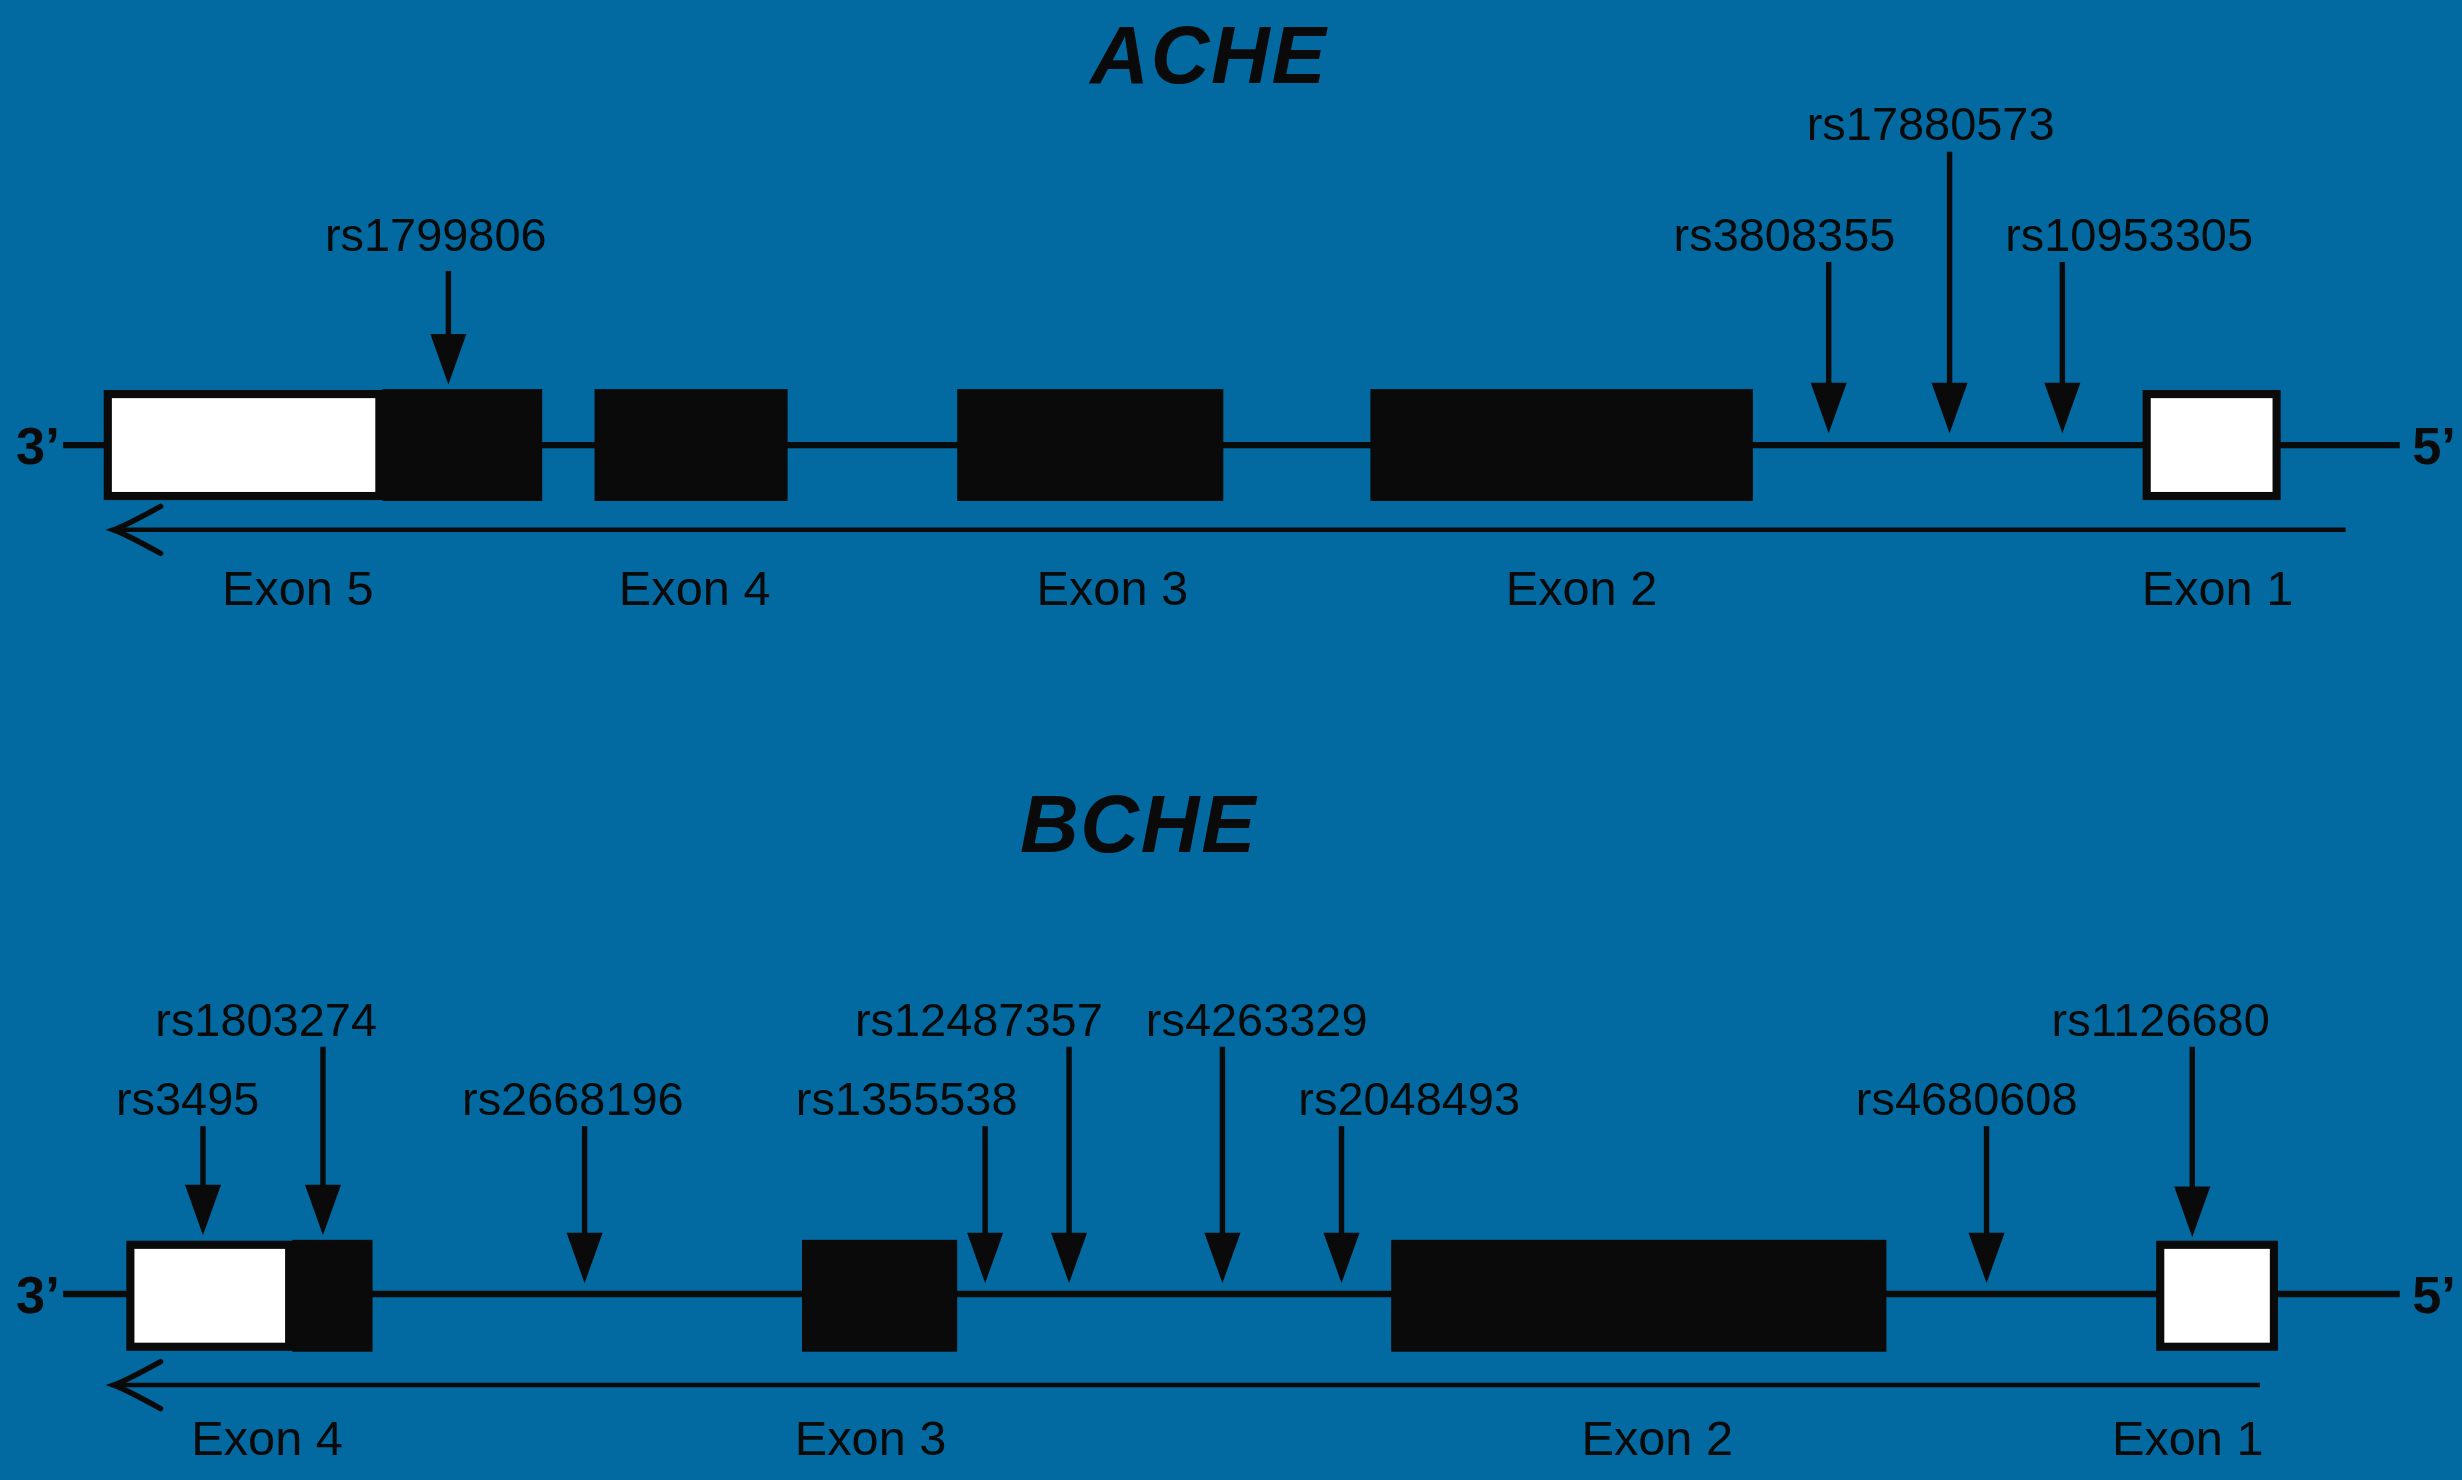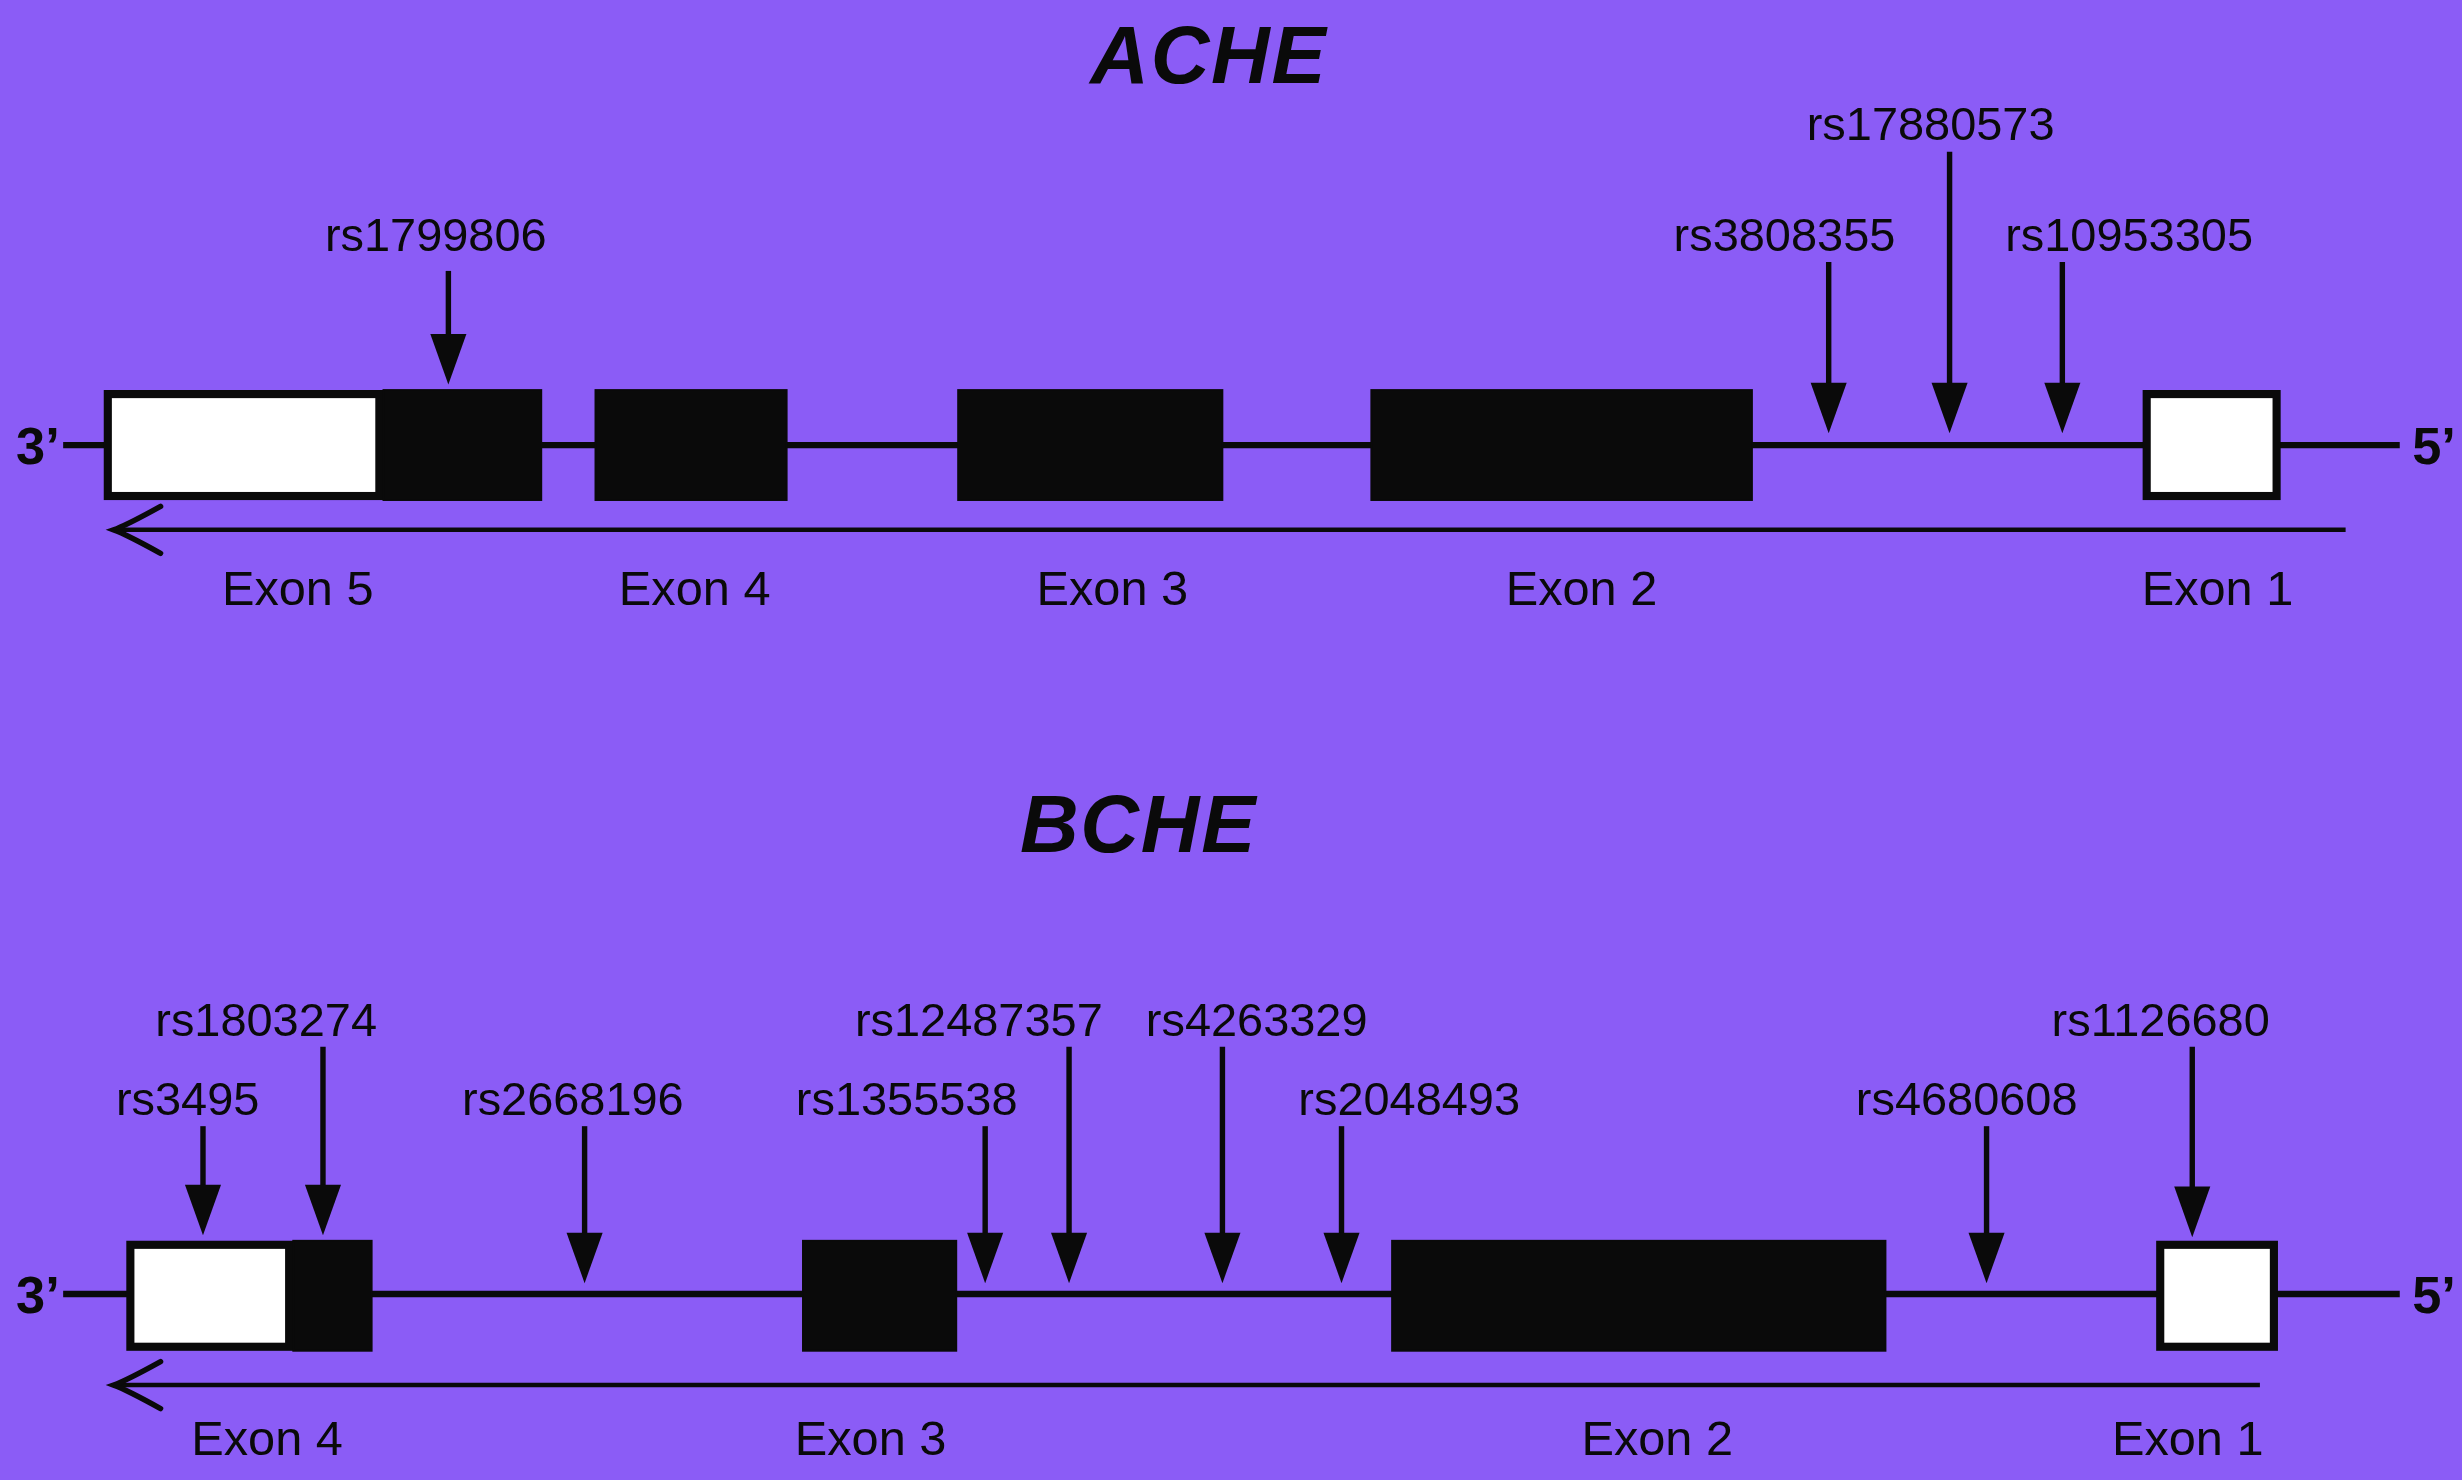--- a/index.html
+++ b/index.html
@@ -1,17 +1,17 @@
 <!DOCTYPE html>
 <html style="font-size:14.4px"><head>
 <meta charset="utf-8">
 <style>
   html, body { margin: 0; padding: 0; }
   body { background: #ffffff; font-family: "Liberation Sans", "DejaVu Sans", sans-serif; }
-  .fig-wrap { position: relative; width: 2462px; height: 1481px; background: #8b5cf6; overflow: hidden; }
+  .fig-wrap { position: relative; width: 2462px; height: 1481px; background: #0369a1; overflow: hidden; }
   svg { display: block; width: 2462px; height: 1481px; }
   text { fill: #0a0a0a; text-anchor: middle; }
   .gene-title { font-size: 90px; font-weight: 700; font-style: italic; letter-spacing: 2px; }
   .rs-label   { font-size: 52px; font-weight: 400; }
   .exon-label { font-size: 54px; font-weight: 400; }
   .prime-label{ font-size: 58px; font-weight: 700; }
 </style>
 </head>
 <body>
 

